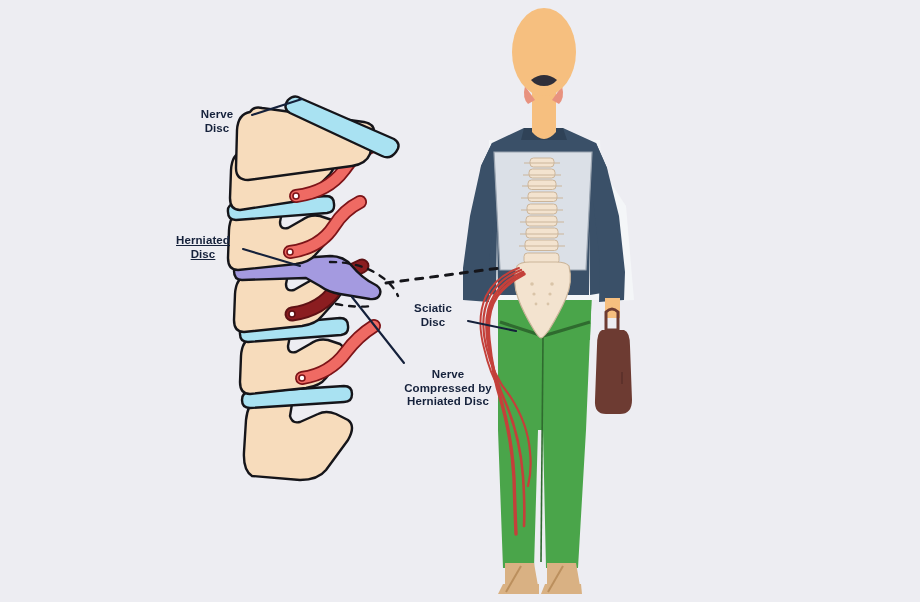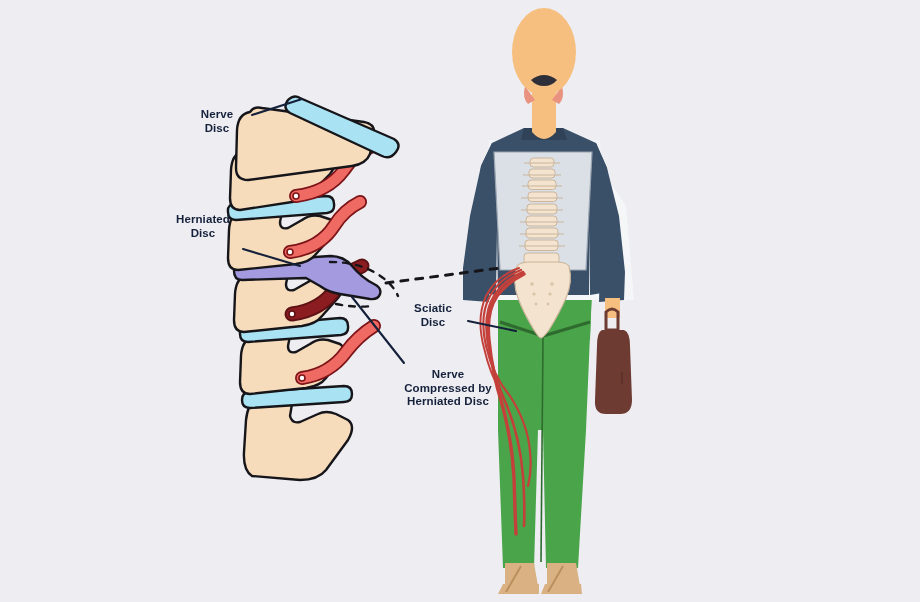--- a/index.html
+++ b/index.html
@@ -29,21 +29,21 @@
     font-family: "Liberation Sans", sans-serif;
     font-weight: bold;
     font-size: 11.5px;
     line-height: 13.5px;
     color: #15213b;
     text-align: center;
     white-space: pre-line;
     letter-spacing: 0.1px;
   }
   #label-normal-disc   { left: 180px; top: 108px; width: 74px; }
-  #label-herniated     { left: 162px; top: 213px; width: 82px; }
+  #label-herniated     { left: 162px; top: 234px; width: 82px; text-decoration: underline; }
   #label-sciatic       { left: 395px; top: 302px; width: 76px; text-align: center; }
   #label-compressed    { left: 396px; top: 368px; width: 104px; text-align: center; }
 </style>
 </head>
 <body>
 
 <div id="stage">
 
   <svg id="art" viewBox="0 0 920 602" xmlns="http://www.w3.org/2000/svg">
 

